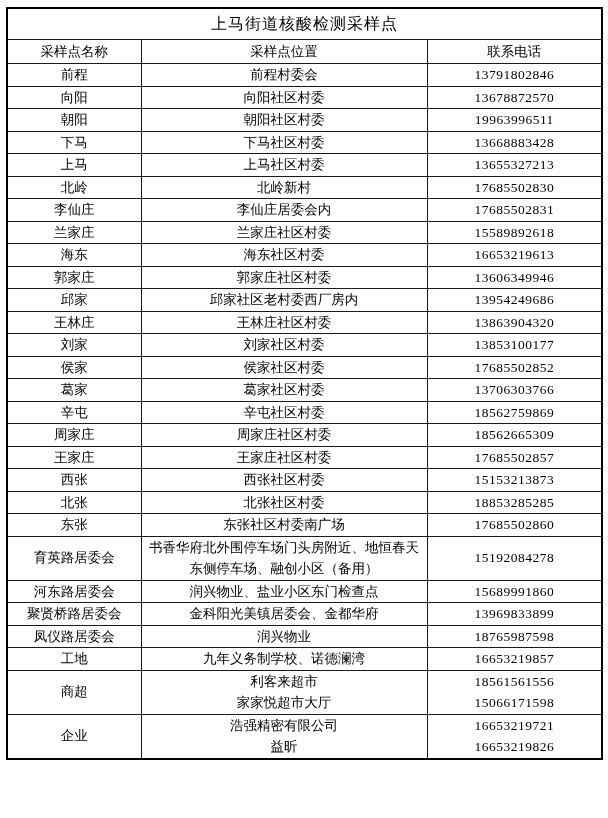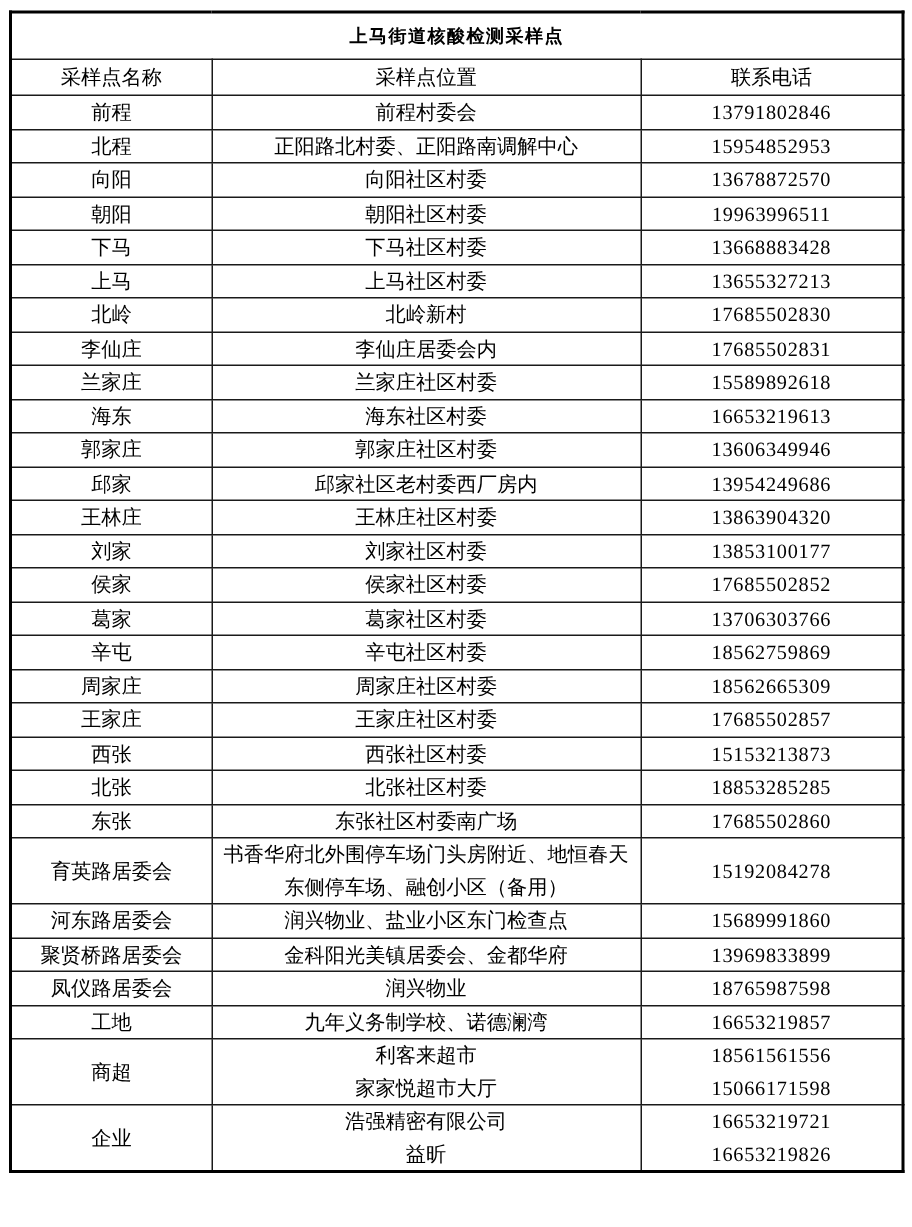--- a/index.html
+++ b/index.html
@@ -31,22 +31,22 @@
     border: 1px solid #1a1a1a;
     text-align: center;
     vertical-align: middle;
     padding: 0;
     font-size: 13.5px;
     line-height: 21.5px;
     white-space: pre-line;
     overflow: hidden;
   }
   .tbl .title-cell {
-    font-size: 12px;
-    font-weight: bold;
+    font-size: 16px;
+    font-weight: normal;
     height: 30px;
     line-height: 30px;
     letter-spacing: 1px;
   }
   .tbl th {
     font-weight: normal;
     height: 23px;
     line-height: 23px;
   }
   .tbl td.cell-name { }
@@ -72,25 +72,20 @@
         <th>联系电话</th>
       </tr>
     </thead>
     <tbody id="table-body">
         <tr>
           <td class="cell-name">前程</td>
           <td class="cell-location">前程村委会</td>
           <td class="cell-phone">13791802846</td>
         </tr>
         <tr>
-          <td class="cell-name">北程</td>
-          <td class="cell-location">正阳路北村委、正阳路南调解中心</td>
-          <td class="cell-phone">15954852953</td>
-        </tr>
-        <tr>
           <td class="cell-name">向阳</td>
           <td class="cell-location">向阳社区村委</td>
           <td class="cell-phone">13678872570</td>
         </tr>
         <tr>
           <td class="cell-name">朝阳</td>
           <td class="cell-location">朝阳社区村委</td>
           <td class="cell-phone">19963996511</td>
         </tr>
         <tr>

